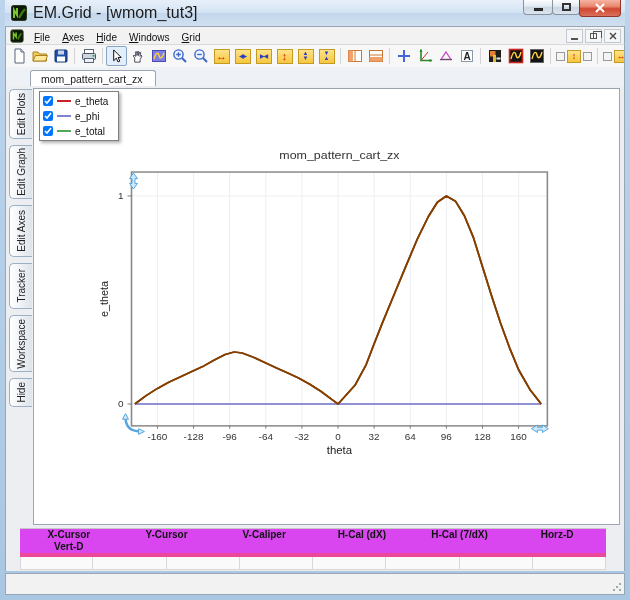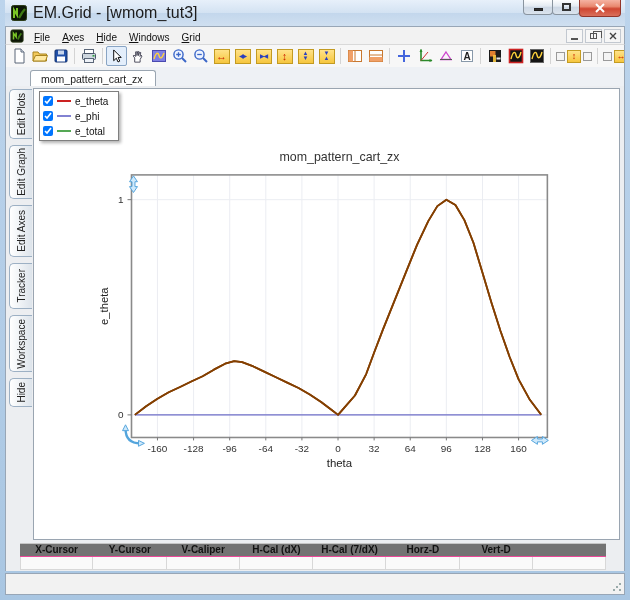--- a/index.html
+++ b/index.html
@@ -70,21 +70,21 @@
   
   .legend { position:absolute; left:5px; top:2px; background:#fff; border:1px solid #7f7f7f;
     box-shadow:2px 2px 3px rgba(0,0,0,0.3); padding:2px 10px 2px 3px; display:flex; flex-direction:column; gap:1px; }
   .legend-row { display:flex; align-items:center; gap:4px; height:14px; }
   .legend-row input { width:10px; height:10px; margin:0; }
   .legend-swatch { width:14px; height:2px; flex:0 0 auto; }
   .legend-label { font-size:10px; color:#111; }
 
   
   .readout { border-left:1px solid #98a6b6; border-right:1px solid #98a6b6; background:#eceef1; padding:1px 18px 1px 14px; }
-  .rt-head { display:grid; grid-template-columns: repeat(8,1fr); border-top:1px solid #c6c6c6; border-bottom:1px solid #ec4899; background:#737373;}
+  .rt-head { display:grid; grid-template-columns: repeat(6,1fr); border-top:1px solid #c6c6c6; border-bottom:4px solid #ec4899; background:#d946ef;}
   .rt-head div { font-size:10px; font-weight:bold; color:#111; text-align:center; padding:0 2px; height:12px; line-height:12px; }
   .rt-row { display:grid; grid-template-columns: repeat(8,1fr); background:#fafafa; border-bottom:1px solid #d8d8d8;}
   .rt-row div { height:12px; border-right:1px solid #d8d8d8; }
   .rt-row div:first-child { border-left:1px solid #d8d8d8; }
 
   
   .statusbar { height:22px; margin-top:2px; background:#f2f2f2; border:1px solid #98a6b6;
     border-left:1px solid #98a6b6; position:relative; }
   .grip { position:absolute; right:2px; bottom:2px; width:10px; height:10px;
     background:

